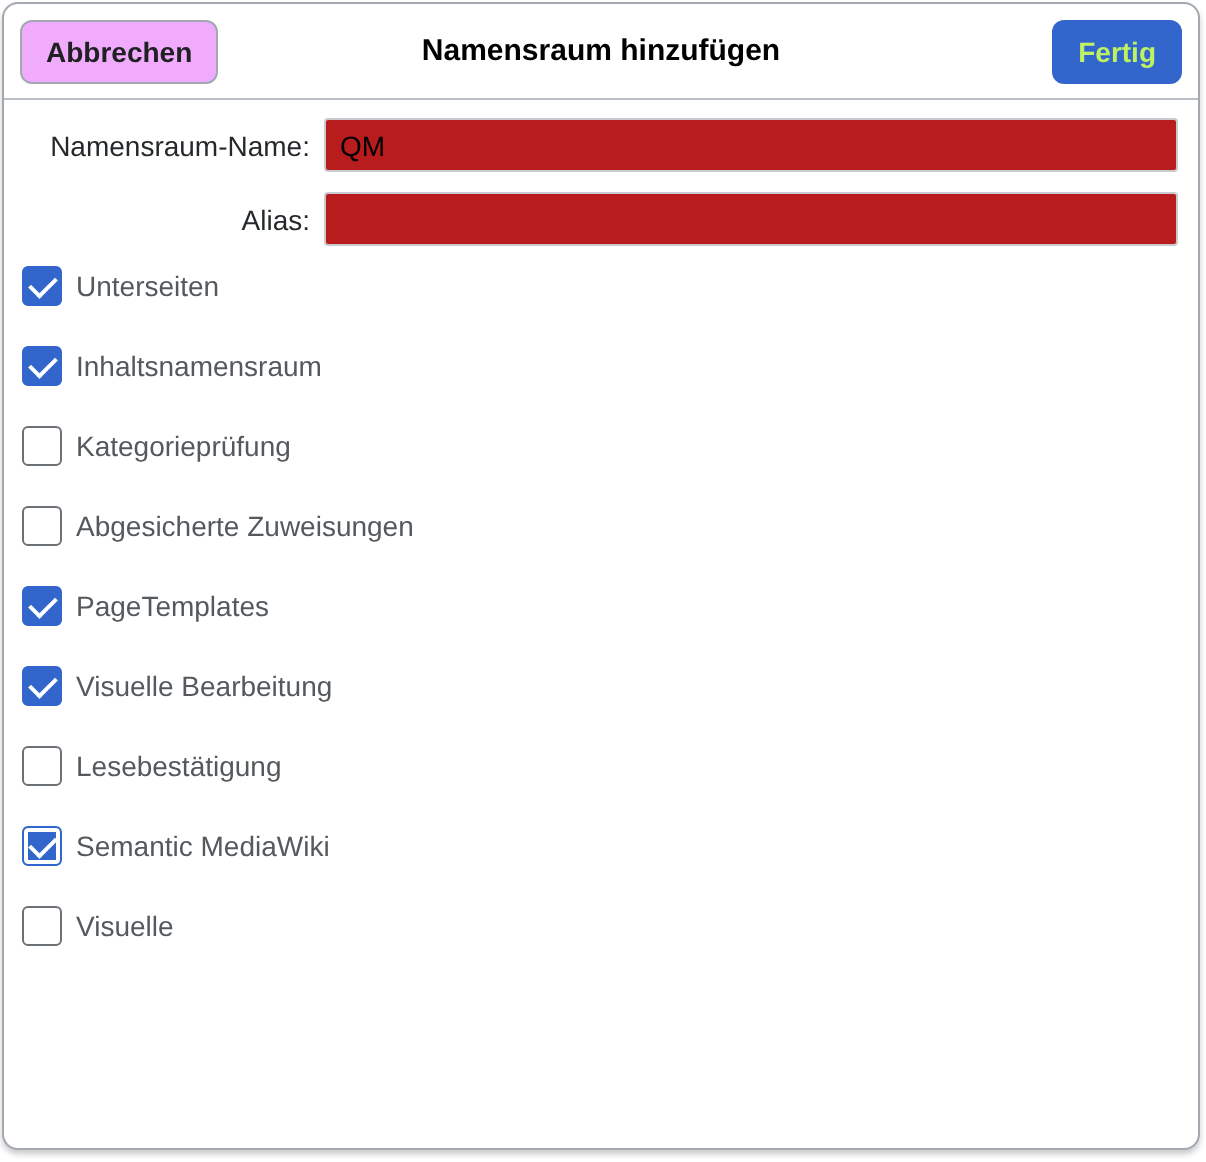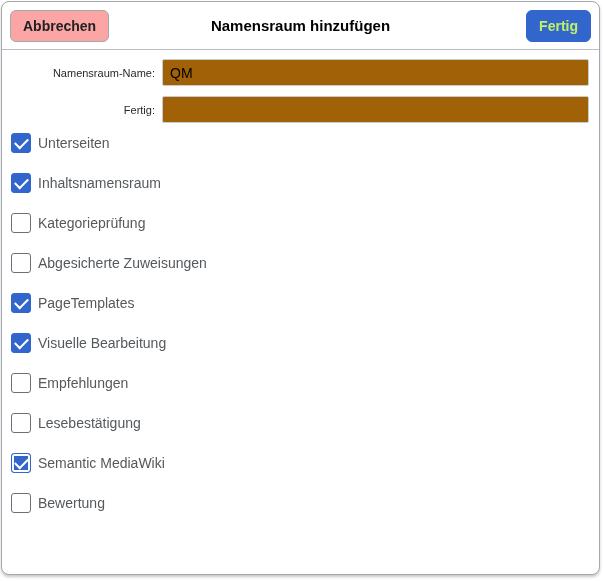--- a/index.html
+++ b/index.html
@@ -5,28 +5,28 @@
   html,body{margin:0;padding:0;background:#fff;width:603px;height:581px;overflow:hidden;
     font-family:"Liberation Sans","DejaVu Sans",sans-serif;}
   .dialog{position:absolute;left:1px;top:1px;width:597px;height:572px;background:#fff;
     border:1px solid #a2a9b1;border-radius:8px;box-shadow:0 2px 3px rgba(0,0,0,.22);}
   .header{position:relative;height:48px;border-bottom:1px solid #b8bec6;
     display:flex;align-items:center;justify-content:space-between;padding:0 8px;box-sizing:border-box;}
   .title{position:absolute;left:0;right:0;text-align:center;font-size:15px;font-weight:bold;
     color:#000;pointer-events:none;}
   .btn{font-family:inherit;font-size:14px;font-weight:bold;border-radius:6px;padding:6px 12px;
     cursor:pointer;line-height:18px;}
-  .btn-cancel{background:#fca5a5;border:1px solid #a2a9b1;color:#202122;}
+  .btn-cancel{background:#f0abfc;border:1px solid #a2a9b1;color:#202122;}
   .btn-done{background:var(--accent,#36c);border:1px solid var(--accent,#36c);color:#bef264;}
   .content{padding-top:9px;}
   .field-row{display:flex;align-items:center;margin-bottom:10px;}
-  .field-label{width:160px;text-align:right;padding-right:7px;font-size:11px;color:#26292c;
+  .field-label{width:160px;text-align:right;padding-right:7px;font-size:14px;color:#26292c;
     flex:0 0 160px;box-sizing:border-box;}
   .field-input{flex:1;margin-right:10px;height:27px;border:1px solid #c8ccd1;border-radius:2px;
-    padding:0 7px;font-family:inherit;font-size:14px;color:#000;box-sizing:border-box;background:#a16207;}
+    padding:0 7px;font-family:inherit;font-size:14px;color:#000;box-sizing:border-box;background:#b91c1c;}
   .cb-section{}
   .cb-row{display:flex;align-items:center;height:20px;margin-bottom:20px;padding-left:9px;}
   .cb-box{width:20px;height:20px;box-sizing:border-box;border:1px solid #6c7176;border-radius:3px;
     background:#fff;flex:0 0 20px;cursor:pointer;}
   .cb-box.checked{background:var(--accent,#36c);border-color:var(--accent,#36c);}
   .cb-box.focused{box-shadow:inset 0 0 0 2px #fff;}
   .checkmark{display:none;width:11px;height:6px;border-left:2px solid #fff;border-bottom:2px solid #fff;
     transform:rotate(-45deg);margin:4px 0 0 3px;}
   .cb-box.checked .checkmark{display:block;}
   .cb-box.focused .checkmark{margin:4px 0 0 3px;}
@@ -42,21 +42,21 @@
     <button class="btn btn-done">Fertig</button>
   </div>
   <div class="content">
     <div id="fields">
   <div class="field-row">
     <label class="field-label">Namensraum-Name:</label>
     <input class="field-input" type="text" value="QM" style="">
   </div>
 
   <div class="field-row">
-    <label class="field-label">Fertig:</label>
+    <label class="field-label">Alias:</label>
     <input class="field-input" type="text" value="" style="">
   </div>
 </div>
     <div id="checkboxes" class="cb-section">
   <div class="cb-row">
     <span class="cb-box checked">
             <span class="checkmark"></span>
           </span>
     <span class="cb-label">Unterseiten</span>
   </div>
@@ -86,36 +86,32 @@
   </div>
 
   <div class="cb-row">
     <span class="cb-box checked">
             <span class="checkmark"></span>
           </span>
     <span class="cb-label">Visuelle Bearbeitung</span>
   </div>
 
 
-  <div class="cb-row">
-    <span class="cb-box"></span>
-    <span class="cb-label">Empfehlungen</span>
-  </div>
 
   <div class="cb-row">
     <span class="cb-box"></span>
     <span class="cb-label">Lesebestätigung</span>
   </div>
 
   <div class="cb-row">
     <span class="cb-box checked focused">
             <span class="checkmark"></span>
           </span>
     <span class="cb-label">Semantic MediaWiki</span>
   </div>
 
   <div class="cb-row">
     <span class="cb-box"></span>
-    <span class="cb-label">Bewertung</span>
+    <span class="cb-label">Visuelle</span>
   </div>
 </div>
   </div>
 </div>
 
 </body></html>

